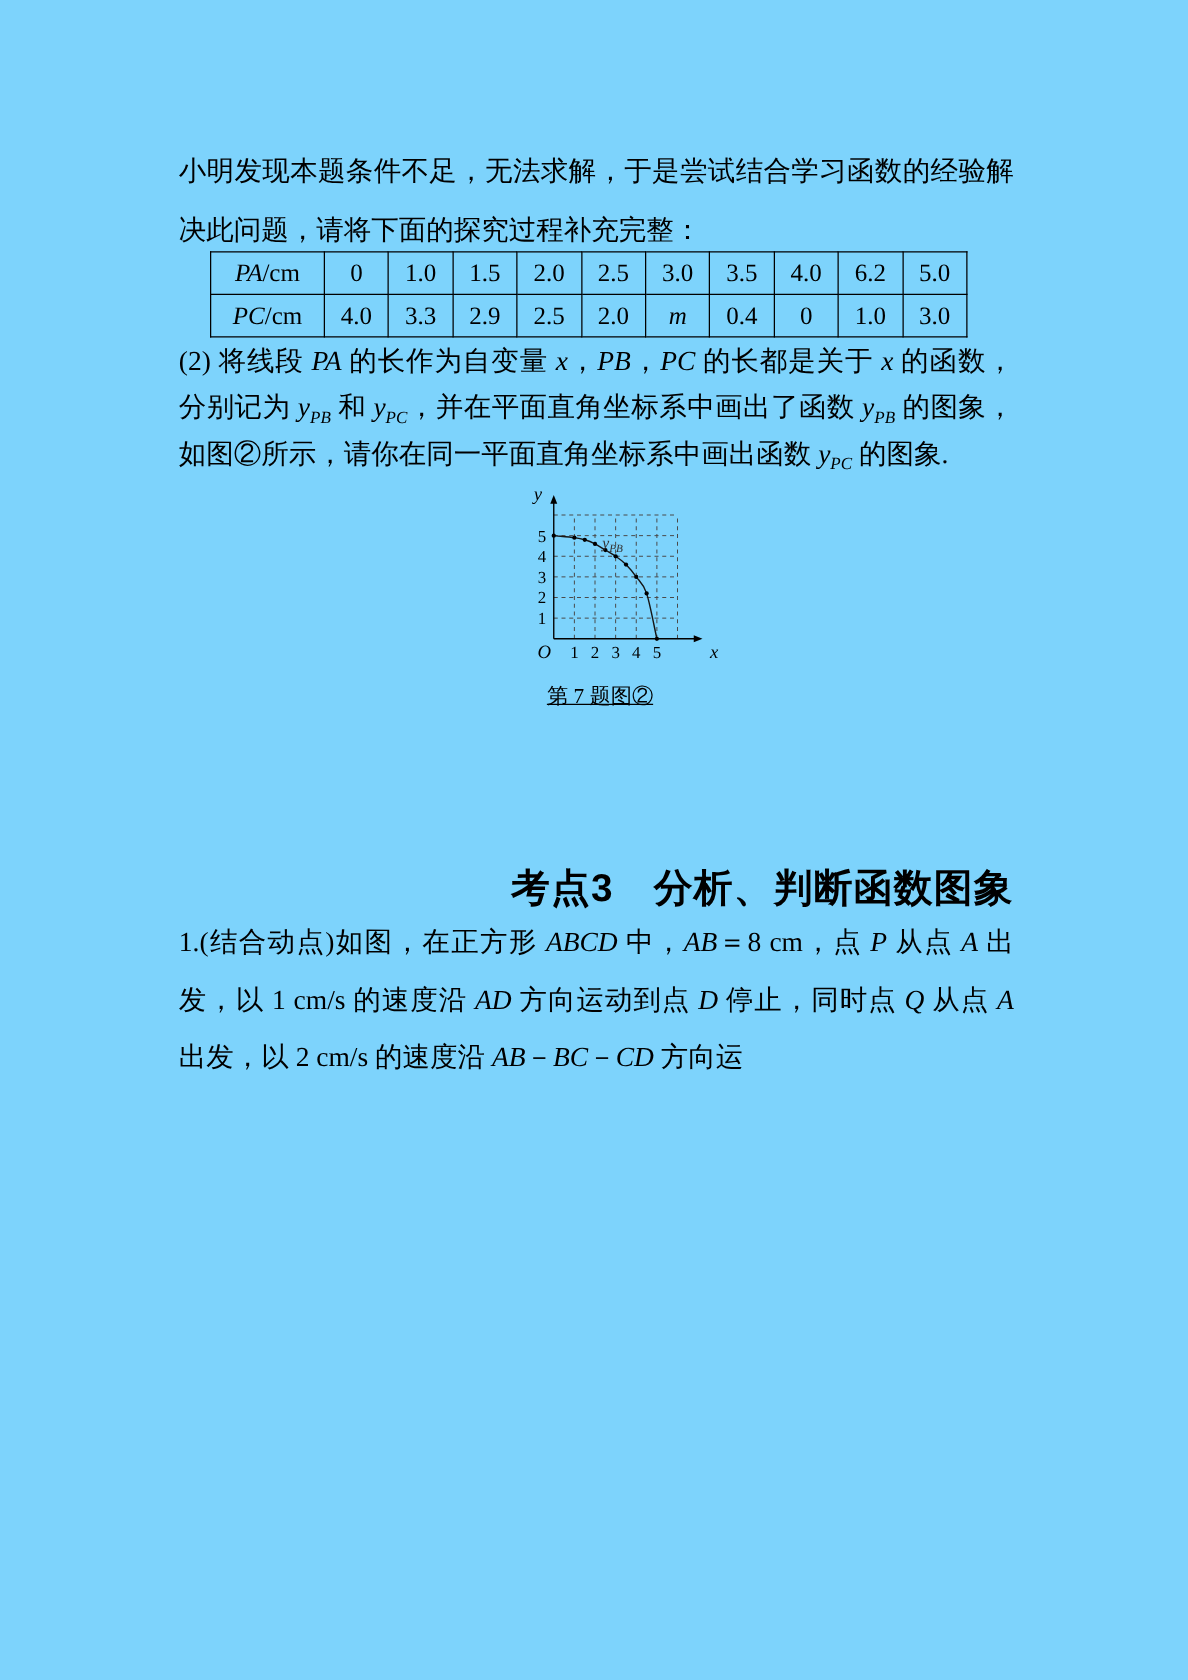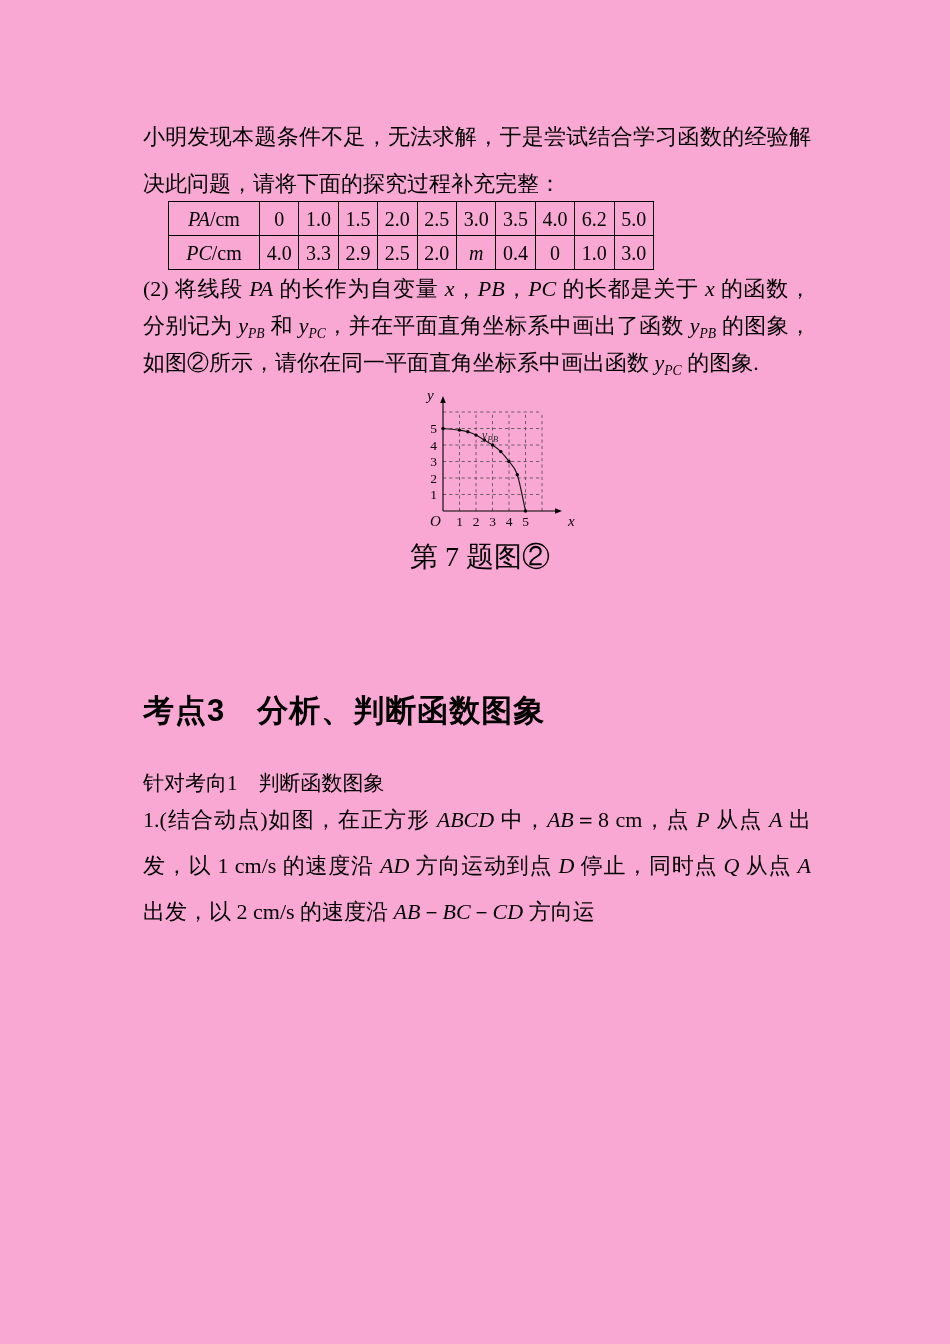--- a/index.html
+++ b/index.html
@@ -1,62 +1,62 @@
 <!DOCTYPE html>
 <html><head>
 <meta charset="utf-8">
 <style>
   html,body{margin:0;padding:0;background:#fff;}
   .page{
     position:relative;
     width:950px;height:1344px;
-    background:#f9a8d4;color:#000;
+    background:#7dd3fc;color:#000;
     font-family:"Liberation Serif","DejaVu Serif",serif;
     overflow:hidden;
   }
   .content{position:absolute;left:143px;top:0;width:668px;}
   p.para{margin:0;font-size:22px;text-align:justify;}
   .lh47{line-height:47px;}
   .lh37{line-height:37px;}
   .lh46{line-height:46px;}
   #p-intro{margin-top:113px;}
   .seg-i{font-style:italic;}
   sub.seg-isub{font-style:italic;font-size:0.62em;line-height:0;}
   .seg-arc{display:inline-block;vertical-align:0.55em;font-size:0.68em;margin-right:-2px;line-height:0;}
   
   table.meas{
     border-collapse:collapse;table-layout:fixed;
-    width:486px;margin:-6px 0 0 25px;
+    width:606px;margin:-6px 0 0 25px;
   }
   table.meas td{
     border:1px solid #000;height:33px;padding:0;
     text-align:center;vertical-align:middle;
     font-size:20px;line-height:1;
   }
   table.meas td.th-cell{width:90px;}
   
   .figure{margin-top:0;text-align:center;padding-left:36px;}
   .figure svg{display:block;margin:0 auto;}
-  .fig-caption{margin:4px 0 0;font-size:28px;line-height:28px;text-align:center;padding-right:30px;}
+  .fig-caption{margin:4px 0 0;font-size:17px;line-height:28px;text-align:center;padding-right:30px;text-decoration:underline;}
   #chart line.grid{stroke:#4a4a4a;stroke-width:0.8;stroke-dasharray:3.2 3;}
   #chart .axis{stroke:#000;stroke-width:1.1;fill:none;}
   #chart .arrow{fill:#000;stroke:none;}
   #chart .curve{fill:none;stroke:#161616;stroke-width:1.15;}
   #chart circle{fill:#000;}
   #chart text{font-family:"Liberation Serif","DejaVu Serif",serif;fill:#000;}
   #chart .tick{font-size:13.5px;}
   #chart .alab{font-size:15px;font-style:italic;}
   #chart .slab{font-size:12.5px;font-style:italic;fill:#333;}
   #p-part3{margin-top:30px;}
   
   .heading{
     margin:120px 0 0;
     font-family:"Liberation Sans","DejaVu Sans",sans-serif;
     font-weight:bold;font-size:31px;line-height:40px;
-    text-align:left;letter-spacing:1px;
+    text-align:right;letter-spacing:1px;
   }
   .subheading{margin:38px 0 0;font-size:21px;line-height:28px;}
   .source-note{
     margin:8px 0 0;text-align:center;
     font-family:"Liberation Sans","DejaVu Sans",sans-serif;
     font-weight:bold;font-size:20px;line-height:28px;
   }
   #p-problem1{margin-top:0;}
 </style>
 </head>
@@ -145,19 +145,18 @@
           <circle cx="104.3" cy="93.7" r="1.7"></circle>
           <circle cx="112.5" cy="130.0" r="1.7"></circle>
           <text class="slab" x="68.775" y="57.730000000000004">y<tspan dy="3" font-size="9">PB</tspan></text>
         </svg>
       <p class="fig-caption">第 7 题图②</p>
     </div>
 
 
     <h1 class="heading">考点3　分析、判断函数图象</h1>
 
-    <p class="subheading">针对考向1　判断函数图象</p>
 
 
     <p class="para lh46" id="p-problem1">1.(结合动点)如图，在正方形 <span class="seg-i">ABCD</span> 中，<span class="seg-i">AB</span>＝8 cm，点 <span class="seg-i">P</span> 从点 <span class="seg-i">A</span> 出发，以 1 cm/s 的速度沿 <span class="seg-i">AD</span> 方向运动到点 <span class="seg-i">D</span> 停止，同时点 <span class="seg-i">Q</span> 从点 <span class="seg-i">A</span> 出发，以 2 cm/s 的速度沿 <span class="seg-i">AB</span>－<span class="seg-i">BC</span>－<span class="seg-i">CD</span> 方向运</p>
 
   </div>
 </div>
 
 </body></html>

